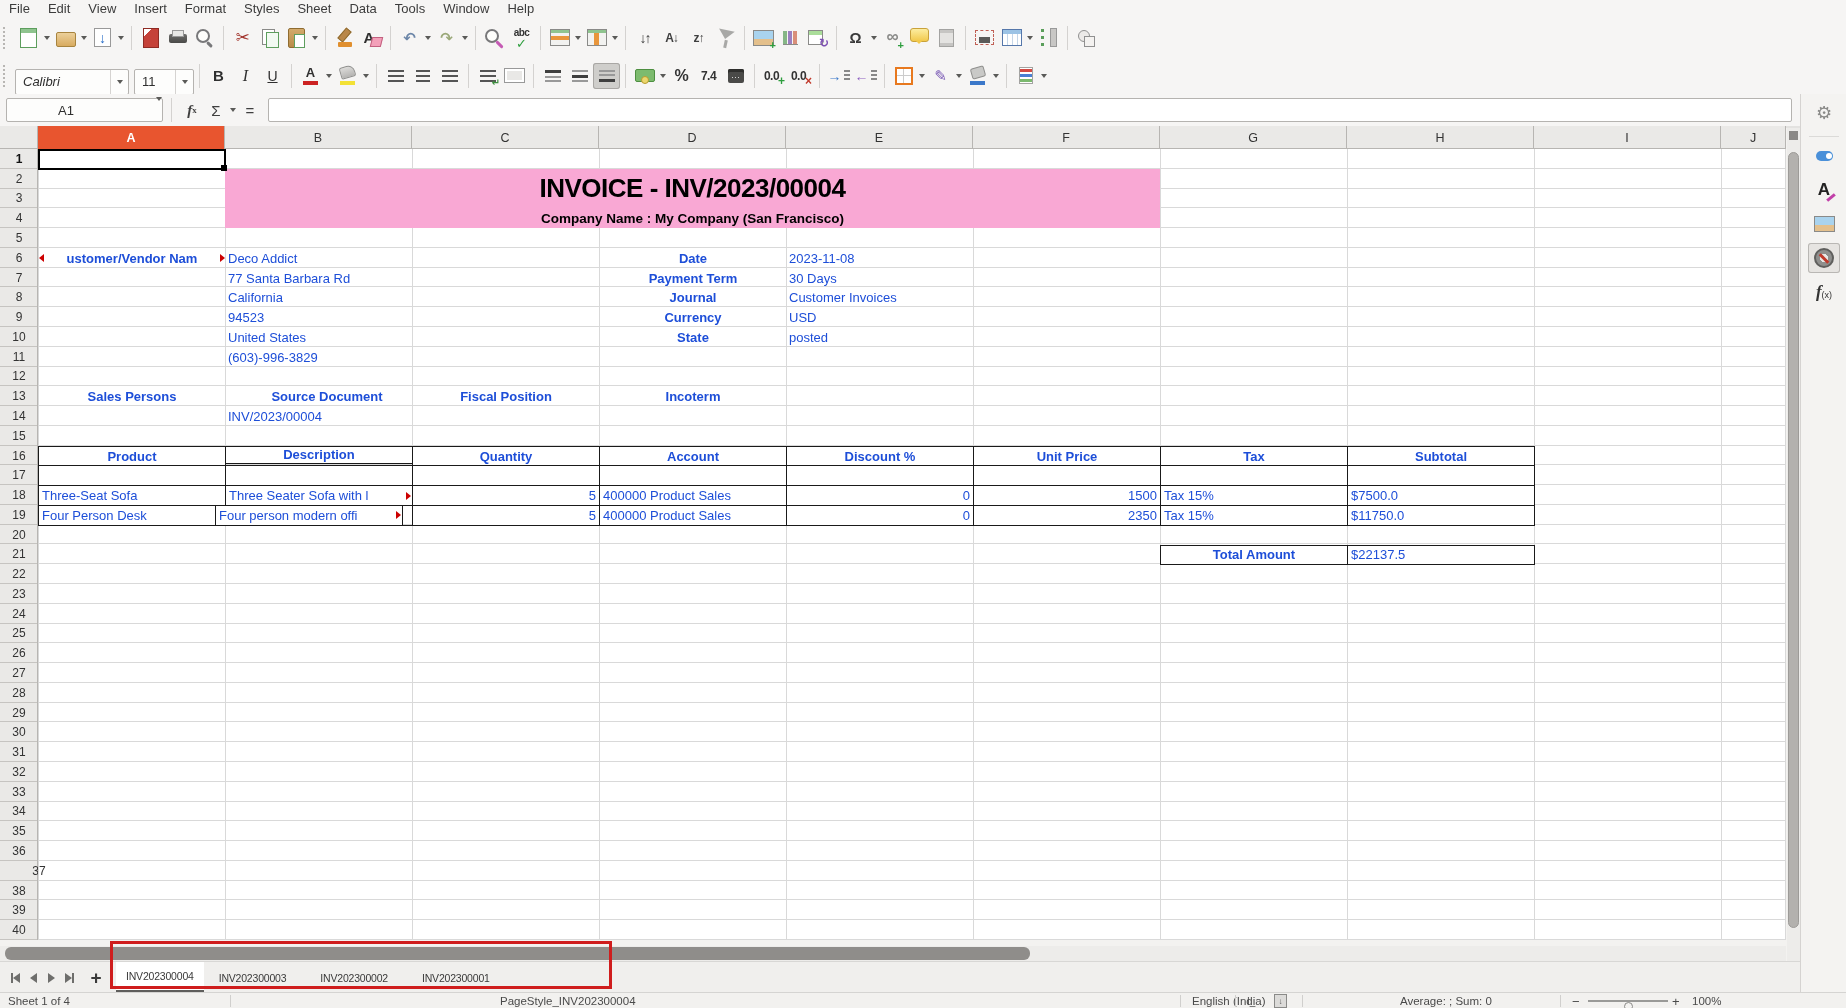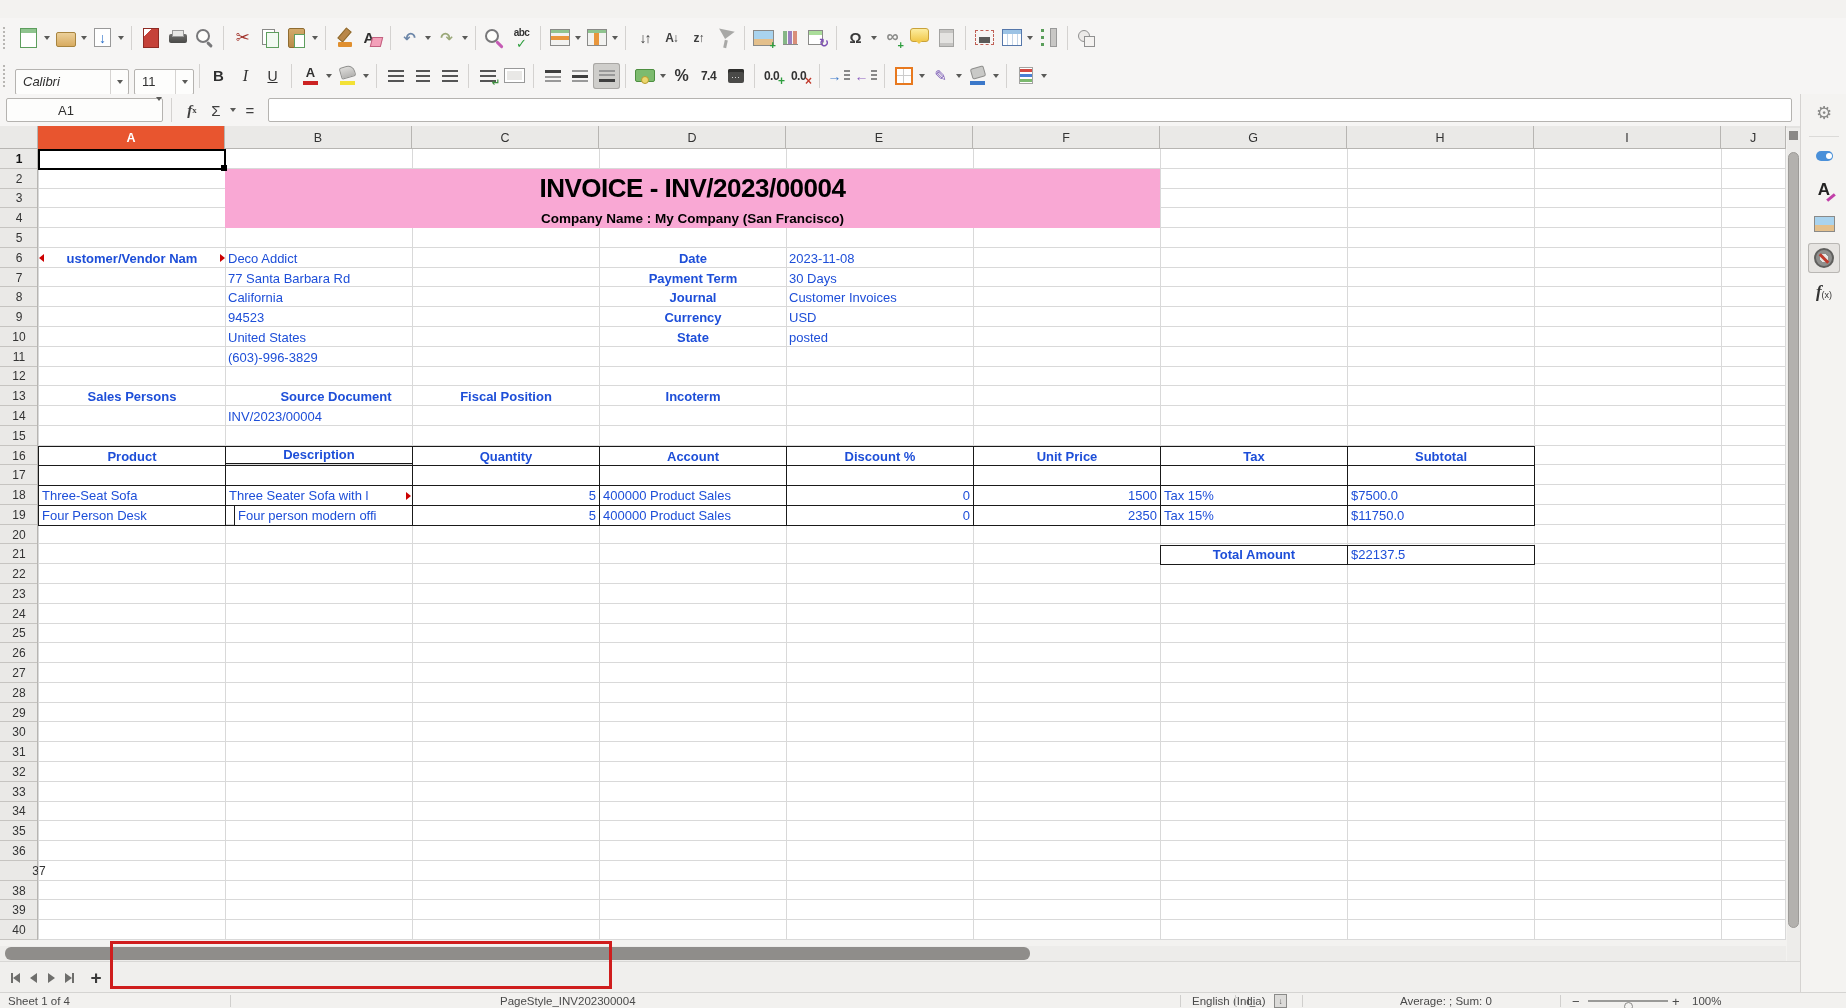--- a/index.html
+++ b/index.html
@@ -188,20 +188,33 @@
   .sb-fx::before{content:"f";font-style:italic;font-family:"Liberation Serif",serif;font-weight:bold;font-size:17px;color:#333;}
   .sb-fx::after{content:"(x)";font-size:9px;color:#333;margin-top:5px;}
 
   .red-annotation{position:absolute;left:110px;top:941px;width:502px;height:48px;border:3px solid #cf1d1d;box-sizing:border-box;z-index:10;pointer-events:none;}
 </style>
 </head>
 <body>
 
 <div class="app">
 
+  <div class="menubar" id="menubar">
+      <span class="menu-item">File</span>
+      <span class="menu-item">Edit</span>
+      <span class="menu-item">View</span>
+      <span class="menu-item">Insert</span>
+      <span class="menu-item">Format</span>
+      <span class="menu-item">Styles</span>
+      <span class="menu-item">Sheet</span>
+      <span class="menu-item">Data</span>
+      <span class="menu-item">Tools</span>
+      <span class="menu-item">Window</span>
+      <span class="menu-item">Help</span>
+    </div>
 
   <div class="toolbar tb1" id="tb-std">
       <div class="handle"></div>
       <div class="ic i-new"></div>
       <div class="dd">
         <span class="caret"></span>
       </div>
       <div class="ic i-folder"></div>
       <div class="dd">
         <span class="caret"></span>
@@ -495,21 +508,21 @@
         </div>
         <div class="cell" style="left: 786px; top: 200.975px; width: 188px; height: 20.775px;">
           <span>posted</span>
         </div>
         <div class="cell" style="left: 225px; top: 220.75px; width: 188px; height: 20.775px;">
           <span>(603)-996-3829</span>
         </div>
         <div class="cell b ac" style="left: 38px; top: 260.3px; width: 188px; height: 20.775px;">
           <span>Sales Persons</span>
         </div>
-        <div class="cell b ac" style="left: 242px; top: 260.3px; width: 188px; height: 20.775px;">
+        <div class="cell b ac" style="left: 233px; top: 260.3px; width: 188px; height: 20.775px;">
           <span>Source Document</span>
         </div>
         <div class="cell b ac" style="left: 412px; top: 260.3px; width: 188px; height: 20.775px;">
           <span>Fiscal Position</span>
         </div>
         <div class="cell b ac" style="left: 599px; top: 260.3px; width: 188px; height: 20.775px;">
           <span>Incoterm</span>
         </div>
         <div class="cell" style="left: 225px; top: 280.075px; width: 188px; height: 20.775px;">
           <span>INV/2023/00004</span>
@@ -583,21 +596,21 @@
         </div>
         <div class="cell bd" style="left: 1160px; top: 359.175px; width: 188px; height: 20.775px;">
           <span>Tax 15%</span>
         </div>
         <div class="cell bd" style="left: 1347px; top: 359.175px; width: 188px; height: 20.775px;">
           <span>$7500.0</span>
         </div>
         <div class="cell bd" style="left: 38px; top: 378.95px; width: 188px; height: 20.775px;">
           <span>Four Person Desk</span>
         </div>
-        <div class="cell bd" style="left: 234px; top: 378.95px; width: 188px; height: 20.775px; text-align: right;">
+        <div class="cell bd" style="left: 215px; top: 378.95px; width: 188px; height: 20.775px; text-align: right;">
           <span>Four person modern offi</span>
           <span class="clipR"></span>
         </div>
         <div class="cell ar bd" style="left: 412px; top: 378.95px; width: 188px; height: 20.775px;">
           <span>5</span>
         </div>
         <div class="cell bd" style="left: 599px; top: 378.95px; width: 188px; height: 20.775px;">
           <span>400000 Product Sales</span>
         </div>
         <div class="cell ar bd" style="left: 786px; top: 378.95px; width: 188px; height: 20.775px;">
@@ -643,20 +656,26 @@
         <span class="tri-l"></span>
       </div>
     <div class="tnav">
         <span class="tri-r"></span>
       </div>
     <div class="tnav">
         <span class="tri-r"></span>
         <span class="tbbar"></span>
       </div>
     <div class="addsheet">+</div>
+    <div class="tabs" id="tabs">
+        <div class="tab active">INV202300004</div>
+        <div class="tab">INV202300003</div>
+        <div class="tab">INV202300002</div>
+        <div class="tab">INV202300001</div>
+      </div>
   </div>
 
   <div class="statusbar">
     <span class="sb-it" style="left:8px;">Sheet 1 of 4</span>
     <span class="sbsep" style="left:230px;"></span>
     <span class="sb-it" style="left:500px;">PageStyle_INV202300004</span>
     <span class="sbsep" style="left:1180px;"></span>
     <span class="sb-it" style="left:1192px;">English (India)</span>
     <span class="sbsep" style="left:1235px;"></span>
     <span class="sb-it" style="left:1247px;font-size:10px;">I_</span>

